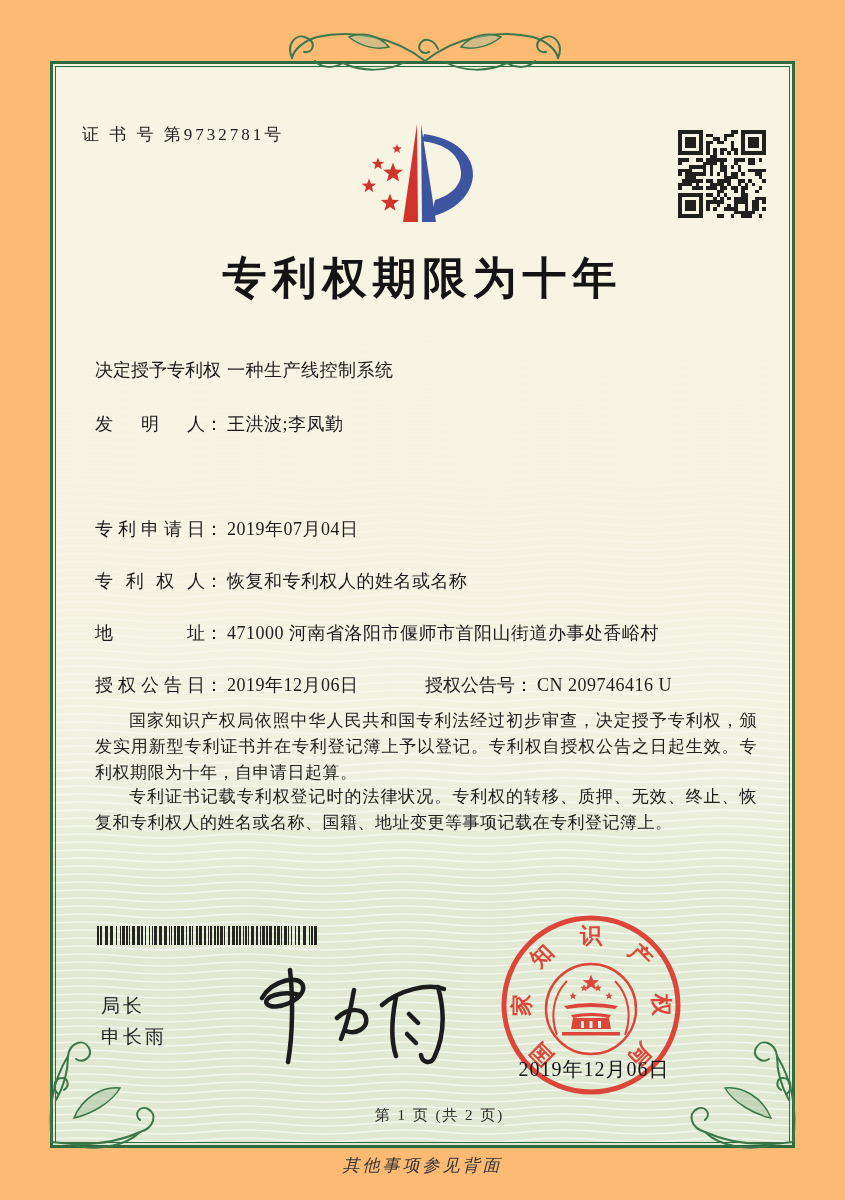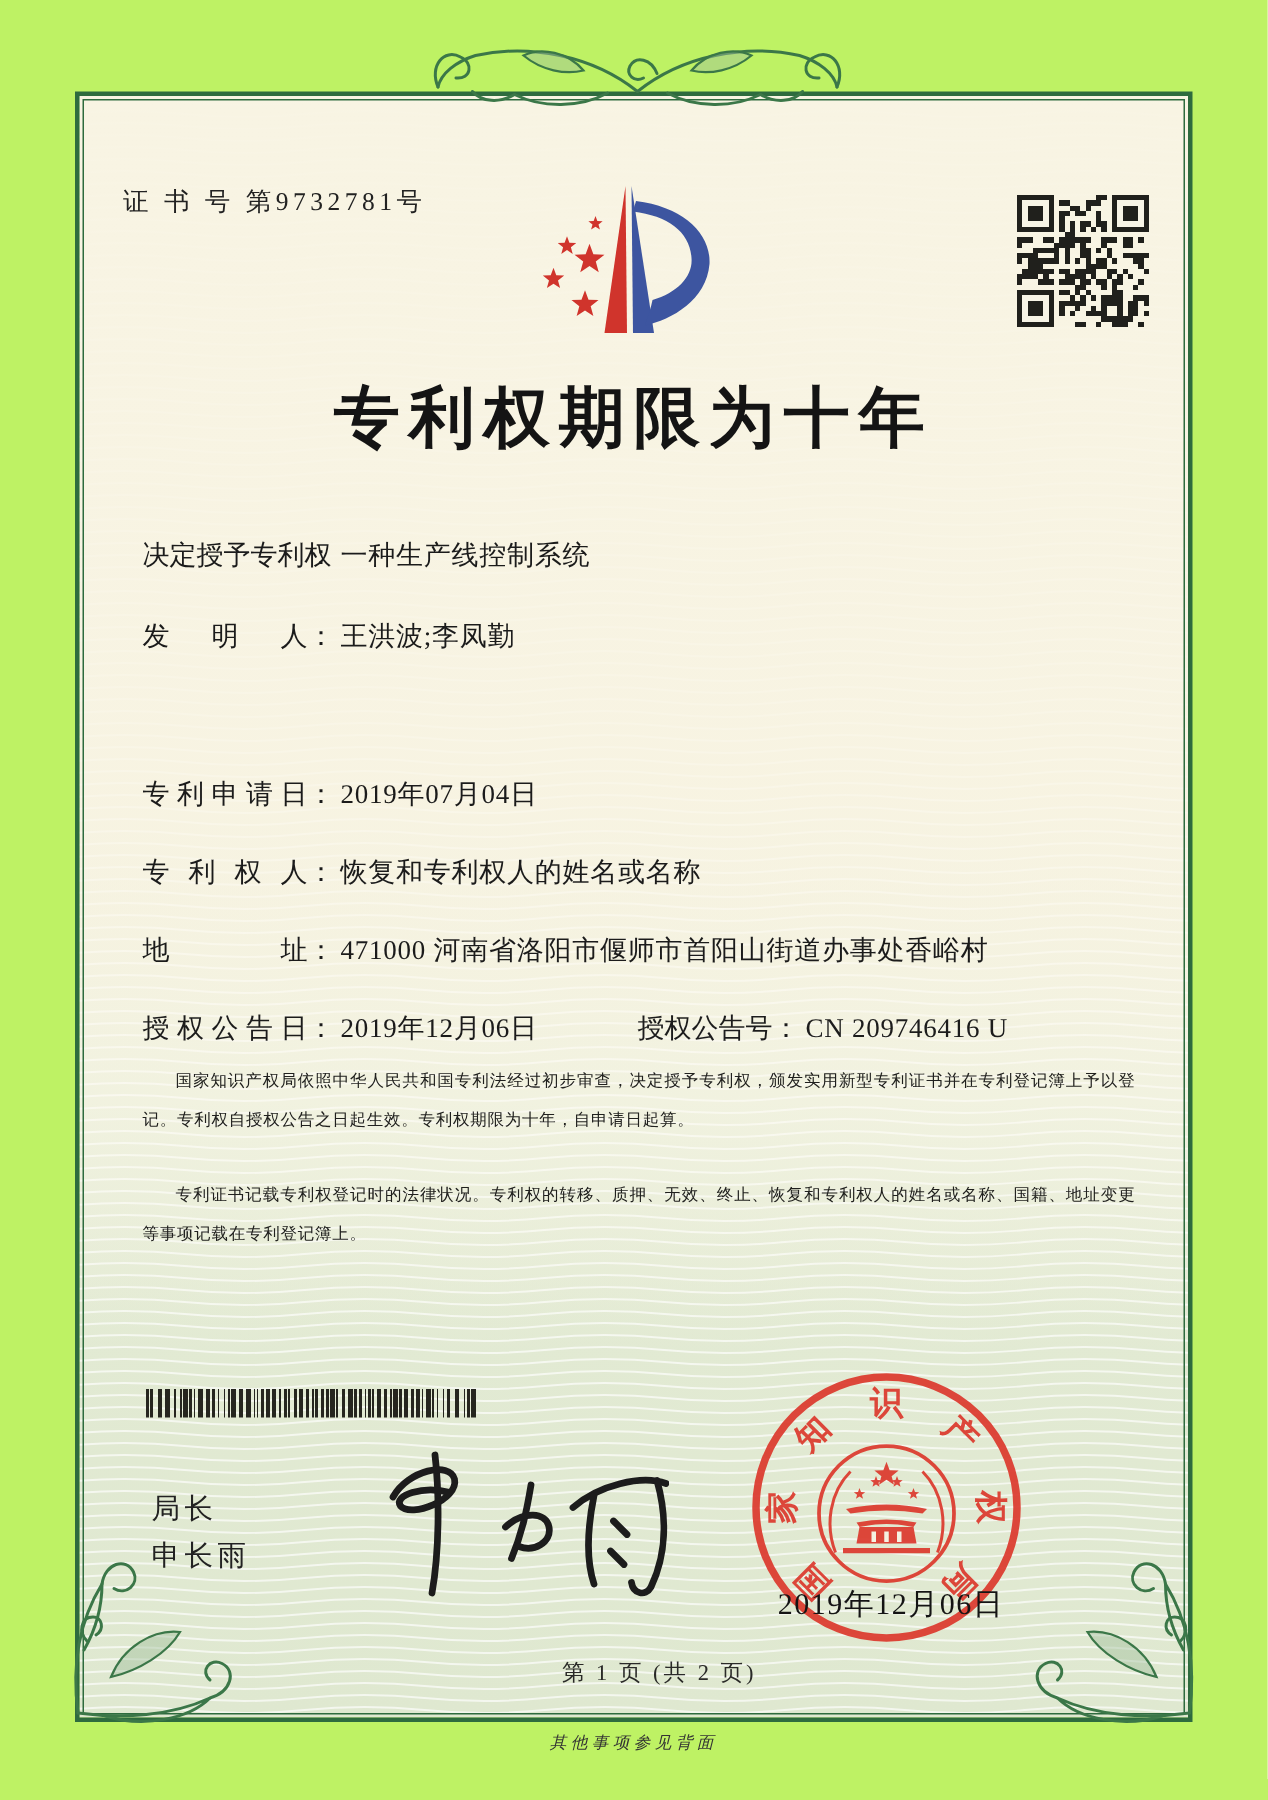--- a/index.html
+++ b/index.html
@@ -1,18 +1,18 @@
 <!DOCTYPE html>
 <html><head>
 <meta charset="utf-8">
 <style>
   html,body{margin:0;padding:0;}
   .page{
     position:relative;width:845px;height:1200px;overflow:hidden;
-    background:#bef264;
+    background:#fdba74;
     font-family:"Liberation Serif","DejaVu Serif",serif;
     color:#1c1c1c;
   }
   .abs{position:absolute;}
   
   .frame{
     position:absolute;left:50px;top:61px;width:745px;height:1087px;
     border:3px solid #2e6b3e;box-sizing:border-box;z-index:3;pointer-events:none;
   }
   .frame-inner{position:absolute;inset:2px;border:1px solid #2e6b3e;}
@@ -32,31 +32,31 @@
     left:50px;width:745px;top:249px;text-align:center;
     font-size:44px;font-weight:bold;letter-spacing:6px;color:#141414;
     font-family:"Liberation Serif","DejaVu Serif",serif;
   }
   .field{left:95px;font-size:18px;color:#1b1b1b;white-space:nowrap;}
   .f-label{display:inline-block;width:110px;text-align:justify;text-align-last:justify;vertical-align:bottom;}
   .f-colon{display:inline-block;margin-right:4px;}
   .f-value{letter-spacing:0.5px;}
   .field2{left:425px;font-size:18px;white-space:nowrap;}
   .para{
-    left:95px;width:662px;font-size:11px;line-height:26px;
+    left:95px;width:662px;font-size:17px;line-height:26px;
     text-align:justify;text-indent:2em;color:#20201e;letter-spacing:0.5px;
   }
   .signer{left:101px;font-size:19px;letter-spacing:3px;color:#222;
     font-family:"Liberation Sans","DejaVu Sans",sans-serif;}
   .seal-date{
     left:506px;top:1056px;width:176px;text-align:center;
     font-size:20px;color:#141414;letter-spacing:1px;z-index:6;
   }
   .page-ind{left:50px;width:779px;top:1106px;text-align:center;font-size:15px;letter-spacing:2px;color:#2a2a28;}
-  .back-note{left:0;width:845px;top:1154px;text-align:center;font-size:11px;font-style:italic;letter-spacing:3px;color:#333;}
+  .back-note{left:0;width:845px;top:1154px;text-align:center;font-size:17px;font-style:italic;letter-spacing:3px;color:#333;}
   .seal-char{font-size:22px;font-weight:bold;fill:#dc392d;
     font-family:"Liberation Serif","DejaVu Serif",serif;}
   .orn{z-index:5;pointer-events:none;}
 </style>
 </head>
 <body>
 
 <div class="page">
 
   <div class="bg">

